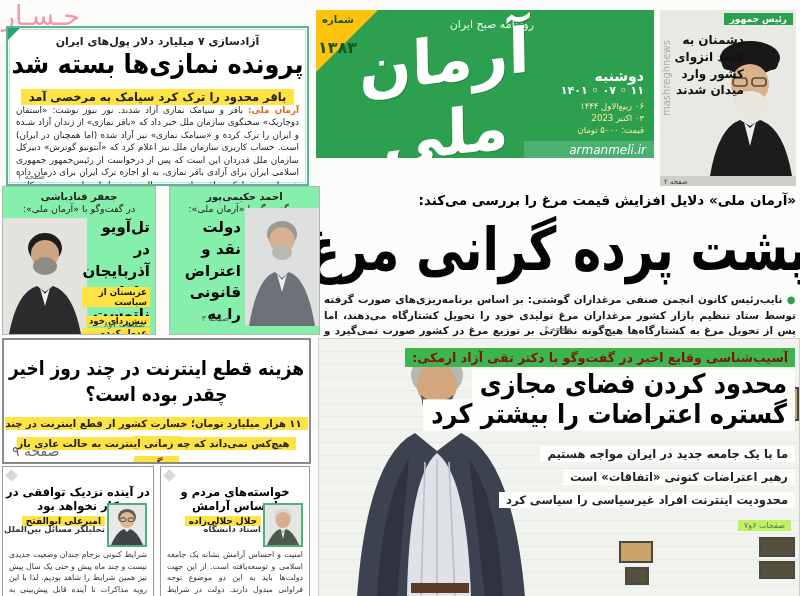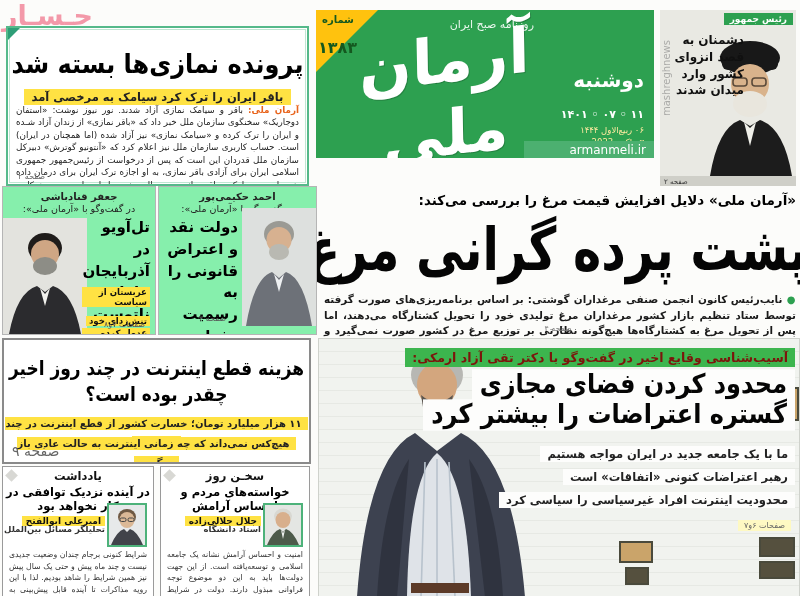--- a/index.html
+++ b/index.html
@@ -8,21 +8,21 @@
     background:#fcfcfa;
     font-family:"DejaVu Sans","Liberation Sans",sans-serif;
     direction:rtl;
     color:#111;
   }
   .abs{position:absolute;}
   .ctr{text-align:center;}
   .jst{text-align:justify;}
 
   
-  .wm-corner{left:2px;top:0;font-size:27px;font-weight:bold;color:#f2889b;opacity:.85;direction:rtl;}
+  .wm-corner{left:2px;top:0;font-size:27px;font-weight:normal;color:#f2889b;opacity:.85;direction:rtl;}
 
   
   .namazi{left:6px;top:26px;width:299px;height:156px;background:#fff;
           border:2px solid #55b98a;box-shadow:inset 0 0 0 1px #fff,inset 0 0 0 2px #bfe6d2;overflow:hidden;}
   .namazi .fold{left:-2px;top:-2px;width:0;height:0;border-top:16px solid #2e9e77;border-right:16px solid transparent;}
   .namazi-kicker{left:0;right:0;top:7px;font-size:11px;font-weight:bold;color:#222;}
   .namazi-headline{left:0;right:0;top:22px;font-size:24px;font-weight:bold;color:#000;transform:scaleY(1.1);}
   .namazi-hl{left:0;right:0;top:58px;}
   .namazi-hl span{background:#ffe243;padding:1px 8px;font-size:11.5px;font-weight:bold;color:#222;}
   .namazi-body{left:8px;right:8px;top:76px;font-size:8.8px;line-height:1.42;color:#222;}
@@ -31,25 +31,25 @@
 
   
   .masthead{left:316px;top:10px;width:338px;height:148px;background:#2da050;overflow:hidden;}
   .issue-tri{left:0;top:0;width:0;height:0;border-top:62px solid #ffc20e;border-right:62px solid transparent;}
   .issue-label{left:6px;top:4px;font-size:10px;font-weight:bold;color:#14581f;}
   .issue-num{left:2px;top:28px;font-size:16px;font-weight:bold;color:#14581f;}
   .tagline{left:60px;right:120px;top:8px;font-size:11px;color:#eaf7ee;text-align:right;}
   .paper-title{left:0;right:80px;top:14px;text-align:center;font-size:62px;font-weight:bold;color:#fff;
                transform:rotate(-7deg) skewX(-6deg);text-shadow:1px 1px 0 rgba(0,0,0,.18);}
   .date-block{right:10px;top:58px;width:120px;text-align:right;}
-  .weekday{font-size:20px;font-weight:bold;color:#fff;margin-bottom:16px;text-align:right;}
+  .weekday{font-size:14px;font-weight:bold;color:#fff;margin-bottom:0;text-align:right;}
   .date-jalali{font-size:11px;font-weight:bold;color:#fff;margin-bottom:4px;}
   .date-small{font-size:8.5px;color:#ffeaa0;margin-bottom:2px;}
   .site-strip{right:0;bottom:0;width:130px;height:17px;background:#4cb070;}
-  .site{right:8px;bottom:1px;font-size:12px;color:#fff;direction:ltr;}
+  .site{right:8px;bottom:1px;font-size:12px;color:#fff;direction:ltr;font-style:italic;}
 
   
   .pres{left:660px;top:10px;width:136px;height:176px;background:#e9e9e3;overflow:hidden;}
   .pres-label{right:3px;top:3px;background:#2da050;color:#fff;font-size:9px;font-weight:bold;padding:1px 6px;}
   .pres-headline{right:52px;left:4px;top:22px;font-size:12px;font-weight:bold;line-height:1.4;color:#101010;text-align:right;}
   .pres-photo{right:0;bottom:10px;width:96px;height:140px;}
   .pres-strip{left:0;right:0;bottom:0;height:10px;background:#cfcfc8;}
   .pres-page{left:4px;bottom:0;font-size:7px;color:#333;}
   .wm-photo{left:1px;top:30px;font-size:10px;color:rgba(120,120,120,.55);writing-mode:vertical-rl;transform:rotate(180deg);direction:ltr;}
 
@@ -57,21 +57,21 @@
   .ms-kicker{left:320px;width:476px;top:192px;font-size:13.5px;font-weight:bold;color:#000;text-align:right;}
   .ms-headline{left:320px;width:478px;top:214px;font-size:46px;font-weight:bold;color:#050505;text-align:center;
                transform:scale(1.04,1.3);transform-origin:center top;white-space:nowrap;}
   .ms-body{left:324px;width:472px;top:292px;font-size:10.4px;font-weight:bold;line-height:1.45;color:#1a1a1a;}
   .ms-bullet{color:#2da050;font-size:10px;}
   .ms-page{left:320px;width:476px;top:324px;font-size:8px;color:#777;text-align:center;}
 
   
   .ibox{top:186px;height:147px;background:#86efac;border:1px solid #b5b5b5;overflow:hidden;}
   .ibox-l{left:2px;width:152px;}
-  .ibox-r{left:158px;width:149px;padding-left:8px;}
+  .ibox-r{left:169px;width:149px;}
   .ihead{left:0;right:0;top:3px;font-size:9.5px;color:#222;text-align:center;line-height:1.3;}
   .ihead b{font-size:10px;}
   .ihl{font-weight:bold;font-size:15px;line-height:1.45;color:#000;text-align:right;}
   .ibox-l .ihl{right:5px;top:30px;width:62px;}
   .ibox-r .ihl{right:78px;left:6px;top:30px;}
   .i-hl-lines{right:5px;top:100px;width:68px;text-align:right;}
   .i-hl-lines span{display:inline-block;background:#ffe243;font-size:8.6px;font-weight:bold;padding:0 3px;margin-bottom:1px;}
   .ipage{font-size:8px;color:#555;}
   .ibox-l .ipage{right:10px;top:133px;}
   .ibox-r .ipage{right:90px;top:127px;}
@@ -113,32 +113,33 @@
   .ar-h{right:4px;text-align:right;}
   .ar-h span{background:#fdfdfc;color:#050505;font-size:24px;font-weight:bold;padding:0 8px;line-height:1.15;display:inline-block;transform:scaleY(1.12);}
   .ar-h1{top:32px;}
   .ar-h2{top:62px;}
   .ar-b{right:4px;text-align:right;}
   .ar-b span{background:#fdfdfc;font-size:11.5px;font-weight:bold;color:#222;padding:1px 7px;display:inline-block;}
   .ar-b1{top:104px;}
   .ar-b2{top:127px;}
   .ar-b3{top:150px;}
   .ar-page{right:8px;top:174px;}
-  .ar-page span{background:#fef9c3;font-size:8px;color:#666;padding:1px 6px;}
+  .ar-page span{background:#bef264;font-size:8px;color:#666;padding:1px 6px;}
   .ar-photo{left:18px;bottom:0;width:230px;height:250px;}
 </style>
 </head>
 <body>
 
 <div class="abs wm-corner">جـسـار</div>
 
 <div class="abs namazi">
   <div class="abs fold"></div>
+  <div class="abs namazi-kicker ctr">آزادسازی ۷ میلیارد دلار پول‌های ایران</div>
   <div class="abs namazi-headline ctr">پرونده نمازی‌ها بسته شد</div>
-  <div class="abs namazi-hl ctr"><span>باقر ایران را ترک کرد سیامک به مرخصی آمد</span></div>
+  <div class="abs namazi-hl ctr"><span>باقر محدود را ترک کرد سیامک به مرخصی آمد</span></div>
   <div class="abs namazi-body jst"><span class="lead">آرمان ملی:</span><span> باقر و سیامک نمازی آزاد شدند. نور نیوز نوشت: «استفان دوجاریک» سخنگوی سازمان ملل خبر داد که «باقر نمازی» از زندان آزاد شـده و ایران را ترک کرده و «سیامک نمازی» نیز آزاد شده (اما همچنان در ایران) است. حساب کاربری سازمان ملل نیز اعلام کرد که «آنتونیو گوترش» دبیرکل سازمان ملل قدردان این است که پس از درخواست از رئیس‌جمهور جمهوری اسلامی ایران برای آزادی باقر نمازی، به او اجازه ترک ایران برای درمان داده شده است. سیامک و باقر نمازی چند سال پیش به اتهام جاسوسی و همکاری با دولت آمریکا هر کدام به ۱۰ سال حبس محکوم …</span></div>
   <div class="abs namazi-page">صفحه ۲</div>
 </div>
 
 <div class="abs masthead">
   <div class="abs issue-tri"></div>
   <div class="abs issue-label">شماره</div>
   <div class="abs issue-num">۱۳۸۳</div>
   <div class="abs tagline">روزنامه صبح ایران</div>
   <div class="abs paper-title">آرمان ملی</div>
@@ -212,38 +213,36 @@
 <div class="abs net">
   <div class="abs net-h1 ctr">هزینه قطع اینترنت در چند روز اخیر</div>
   <div class="abs net-h2 ctr">چقدر بوده است؟</div>
   <div class="abs net-sub net-s1"><span>۱۱ هزار میلیارد تومان؛ خسارت کشور از قطع اینترنت در چند روز اخیر</span></div>
   <div class="abs net-sub net-s2"><span>هیچ‌کس نمی‌داند که چه زمانی اینترنت به حالت عادی باز می‌گردد</span></div>
   <div class="abs net-page">صفحه ۹</div>
 </div>
 
 <div class="abs bbox bbox-note">
   <div class="abs bdiamond"></div>
-  <div class="abs bsec">یادداشت</div>
   <div class="abs btitle">در آینده نزدیک توافقی در کار نخواهد بود</div>
   <svg class="abs bphoto" viewBox="0 0 36 40" xmlns="http://www.w3.org/2000/svg">
     <rect width="36" height="40" fill="#e7e9ea"></rect>
     <ellipse cx="18" cy="12" rx="9" ry="8" fill="#6e5843"></ellipse>
     <ellipse cx="18" cy="15" rx="7.5" ry="8" fill="#dbb896"></ellipse>
     <rect x="11" y="13" width="6" height="3.5" rx="1.5" fill="none" stroke="#444" stroke-width="1"></rect>
     <rect x="19" y="13" width="6" height="3.5" rx="1.5" fill="none" stroke="#444" stroke-width="1"></rect>
     <path d="M2 40 Q8 26 15 24 L18 27 L21 24 Q28 26 34 40 Z" fill="#41434a"></path>
   </svg>
   <div class="abs bname"><span>امیرعلی ابوالفتح</span></div>
   <div class="abs brole">تحلیلگر مسائل بین‌الملل</div>
   <div class="abs bbody jst">شرایط کنونی برجام چندان وضعیت جدیدی نیست و چند ماه پیش و حتی یک سال پیش نیز همین شرایط را شاهد بودیم. لذا با این رویه مذاکرات تا آینده قابل پیش‌بینی به نتیجه نخواهد رسید. به‌خاطر اینکه اختلافات میان ایران و آمریکا بسیار عمیق است و فاصله خیلی زیاد…</div>
 </div>
 
 <div class="abs bbox bbox-speech">
   <div class="abs bdiamond"></div>
-  <div class="abs bsec">سخـن روز</div>
   <div class="abs btitle">خواسته‌های مردم و احساس آرامش</div>
   <svg class="abs bphoto" viewBox="0 0 36 40" xmlns="http://www.w3.org/2000/svg">
     <rect width="36" height="40" fill="#e4e6e3"></rect>
     <ellipse cx="18" cy="11" rx="9" ry="7.5" fill="#d8d8d2"></ellipse>
     <ellipse cx="18" cy="15" rx="7.5" ry="8" fill="#d8af8c"></ellipse>
     <path d="M2 40 Q8 26 15 24 L18 27 L21 24 Q28 26 34 40 Z" fill="#4d5a4a"></path>
     <path d="M16 25 L18 28 L20 25 L18 34 Z" fill="#eef0ee"></path>
   </svg>
   <div class="abs bname"><span>جلال جلالی‌زاده</span></div>
   <div class="abs brole">استاد دانشگاه</div>

